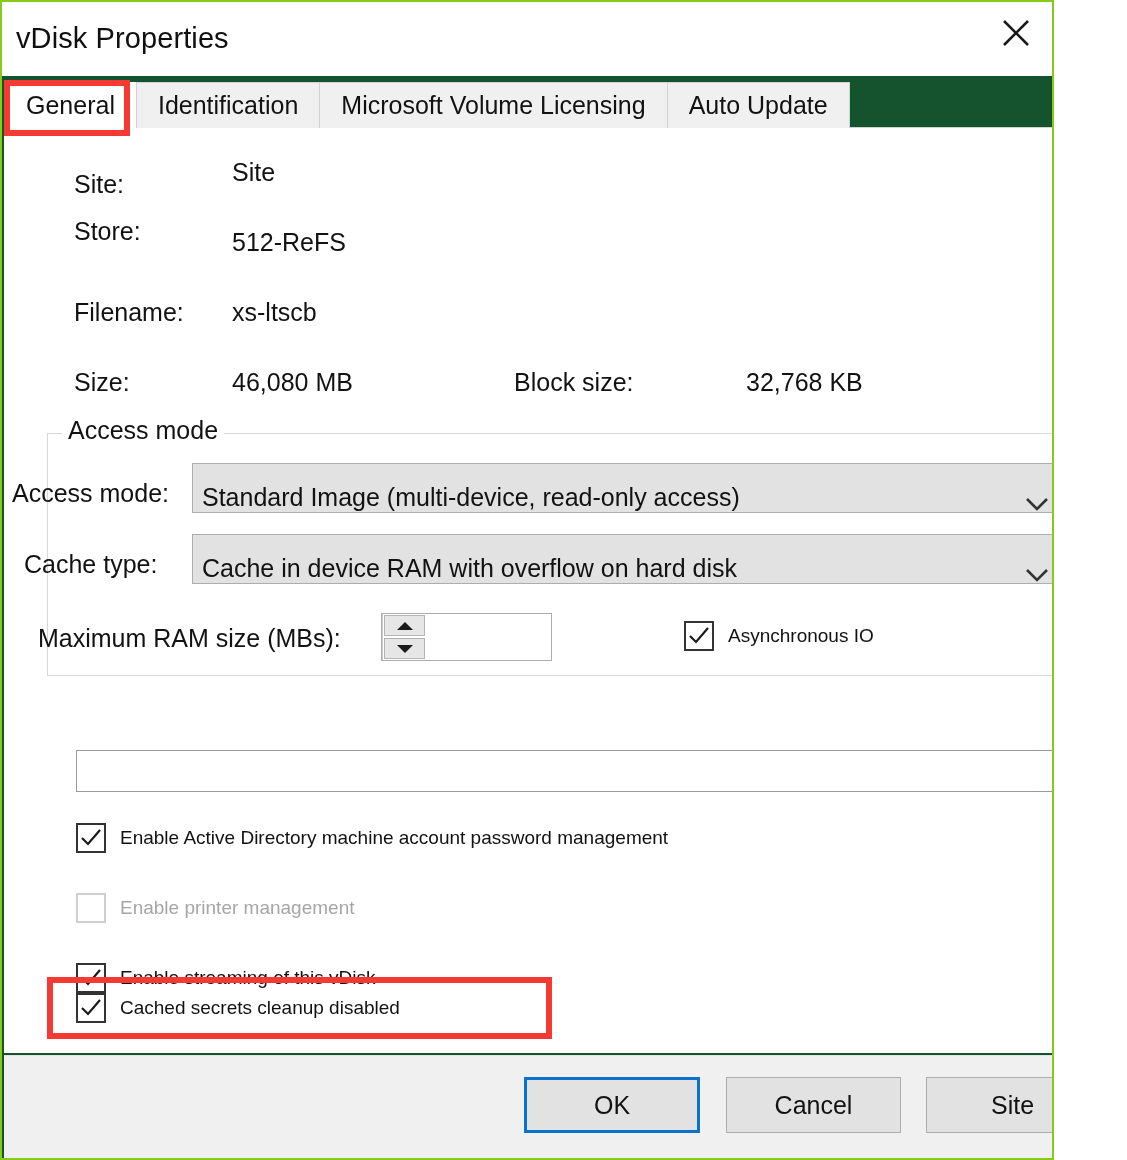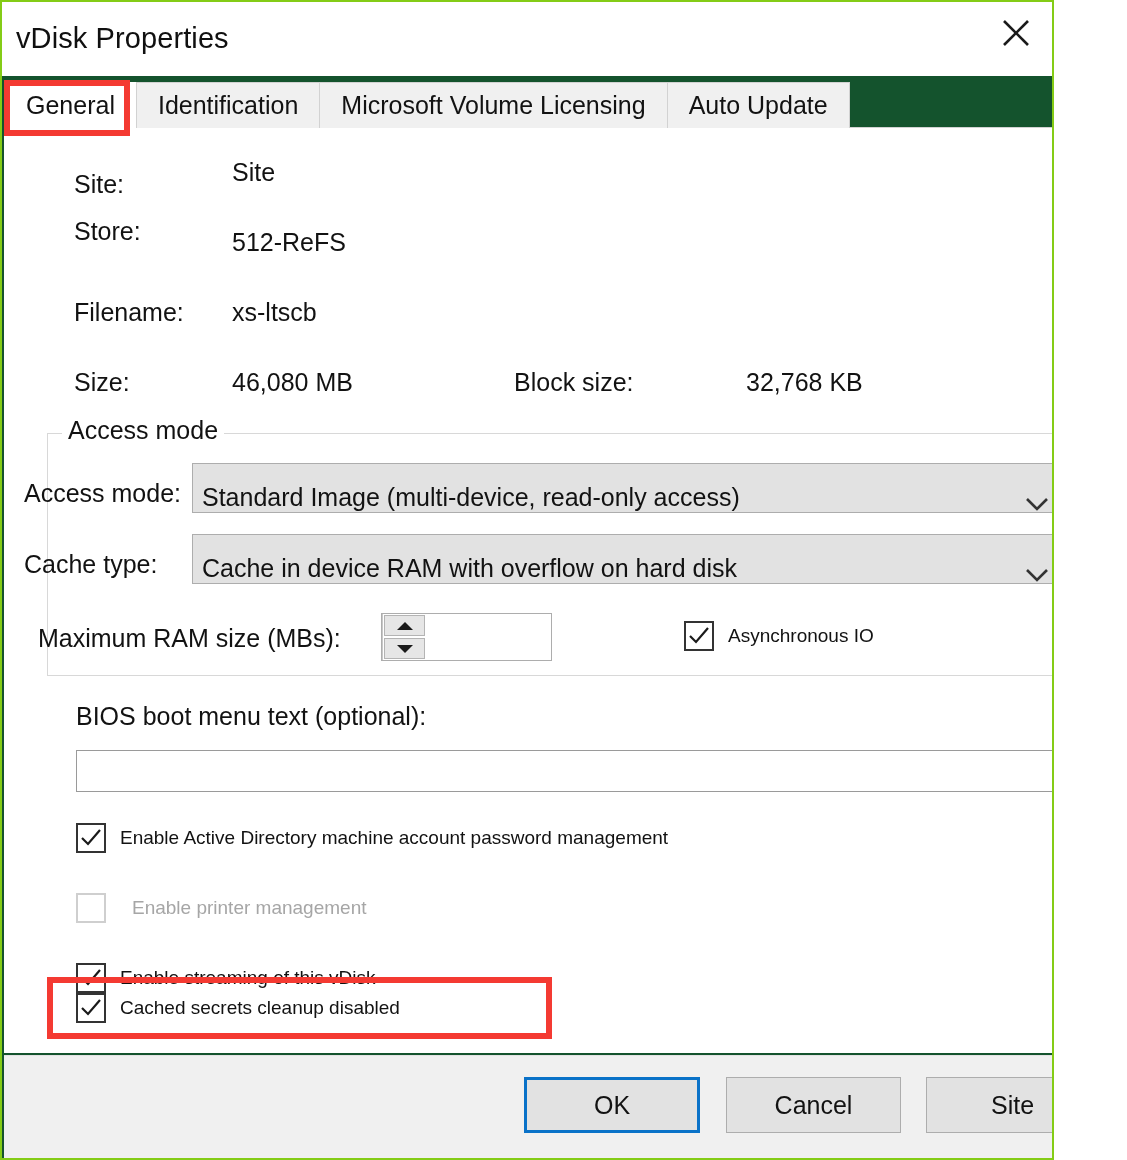--- a/index.html
+++ b/index.html
@@ -322,21 +322,21 @@
       <span class="lbl">Block size:</span>
     </div>
     <div class="info-row" style="left:714px;top:240px;margin-left:28px;">
       <span class="val">32,768 KB</span>
     </div>
 
     <div id="group-access">
       <div id="group-access-legend">Access mode</div>
     </div>
 
-    <div class="field-label" style="left:20px;top:351px;">Access mode:</div>
+    <div class="field-label" style="left:8px;top:351px;">Access mode:</div>
     <div class="combo" style="left:188px;top:335px;width:872px;height:50px;">
       <span class="combo-text">Standard Image (multi-device, read-only access)</span>
       <span class="chev">
         <svg width="26" height="16" viewBox="0 0 26 16" aria-hidden="true">
           <polyline points="3,3 13,13 23,3" fill="none" stroke="#333333" stroke-width="2.6"></polyline>
         </svg>
       </span>
     </div>
 
     <div class="field-label" style="left:20px;top:422px;">Cache type:</div>
@@ -368,33 +368,32 @@
 
     <div class="cbrow" style="left:680px;top:493px;">
       <span class="cbox">
         <svg width="24" height="20" viewBox="0 0 24 20" aria-hidden="true">
           <polyline points="3,10 9,16 21,2" fill="none" stroke="#1a1a1a" stroke-width="2.2"></polyline>
         </svg>
       </span>
       <span class="cblabel">Asynchronous IO</span>
     </div>
 
-    <div id="bios-label" style="top:574px;">BIOS boot menu text (optional):</div>
     <input id="bios-input" style="top: 622px;" type="text" value="" placeholder="">
 
     <div class="cbrow" style="left:72px;top:695px;">
       <span class="cbox">
         <svg width="24" height="20" viewBox="0 0 24 20" aria-hidden="true">
           <polyline points="3,10 9,16 21,2" fill="none" stroke="#1a1a1a" stroke-width="2.2"></polyline>
         </svg>
       </span>
       <span class="cblabel">Enable Active Directory machine account password management</span>
     </div>
 
-    <div class="cbrow" style="left:72px;top:765px;gap:12px;">
+    <div class="cbrow" style="left:72px;top:765px;">
       <span class="cbox disabled"></span>
       <span class="cblabel disabled">Enable printer management</span>
     </div>
 
     <div class="cbrow" style="left:72px;top:835px;">
       <span class="cbox">
         <svg width="24" height="20" viewBox="0 0 24 20" aria-hidden="true">
           <polyline points="3,10 9,16 21,2" fill="none" stroke="#1a1a1a" stroke-width="2.2"></polyline>
         </svg>
       </span>

